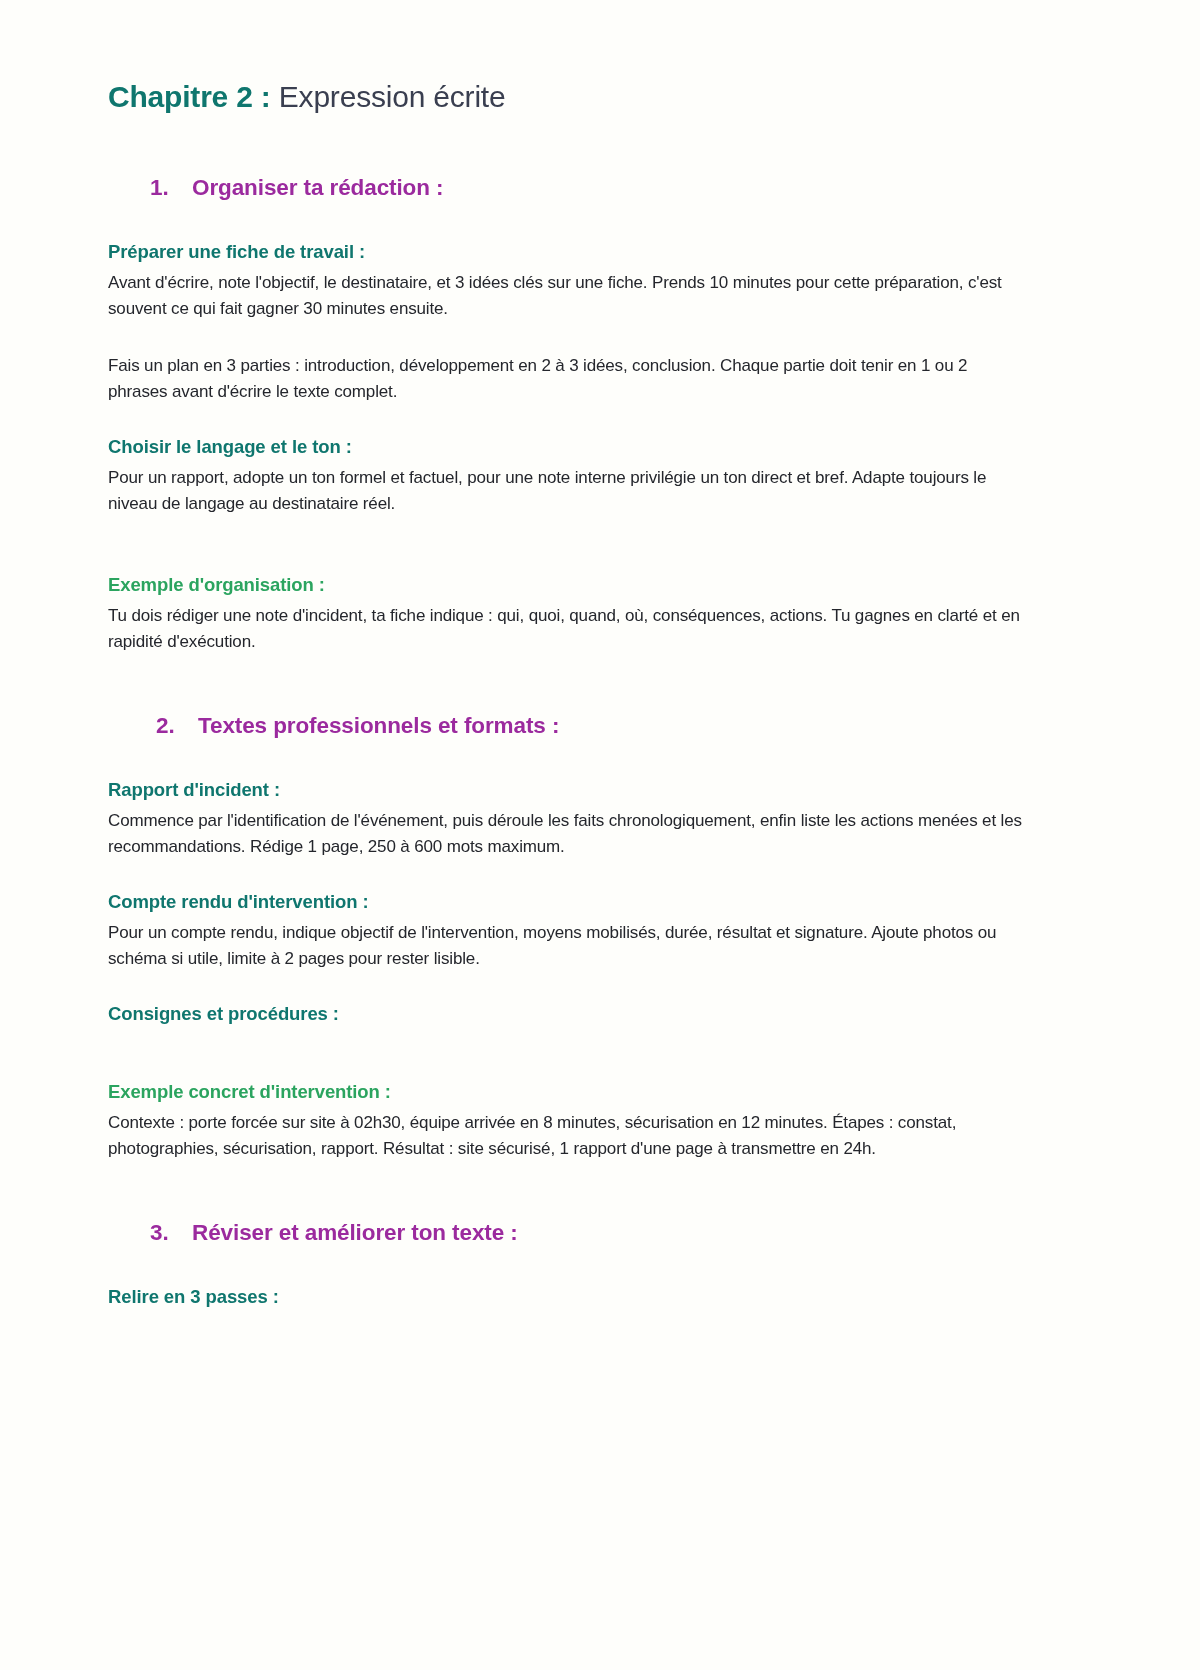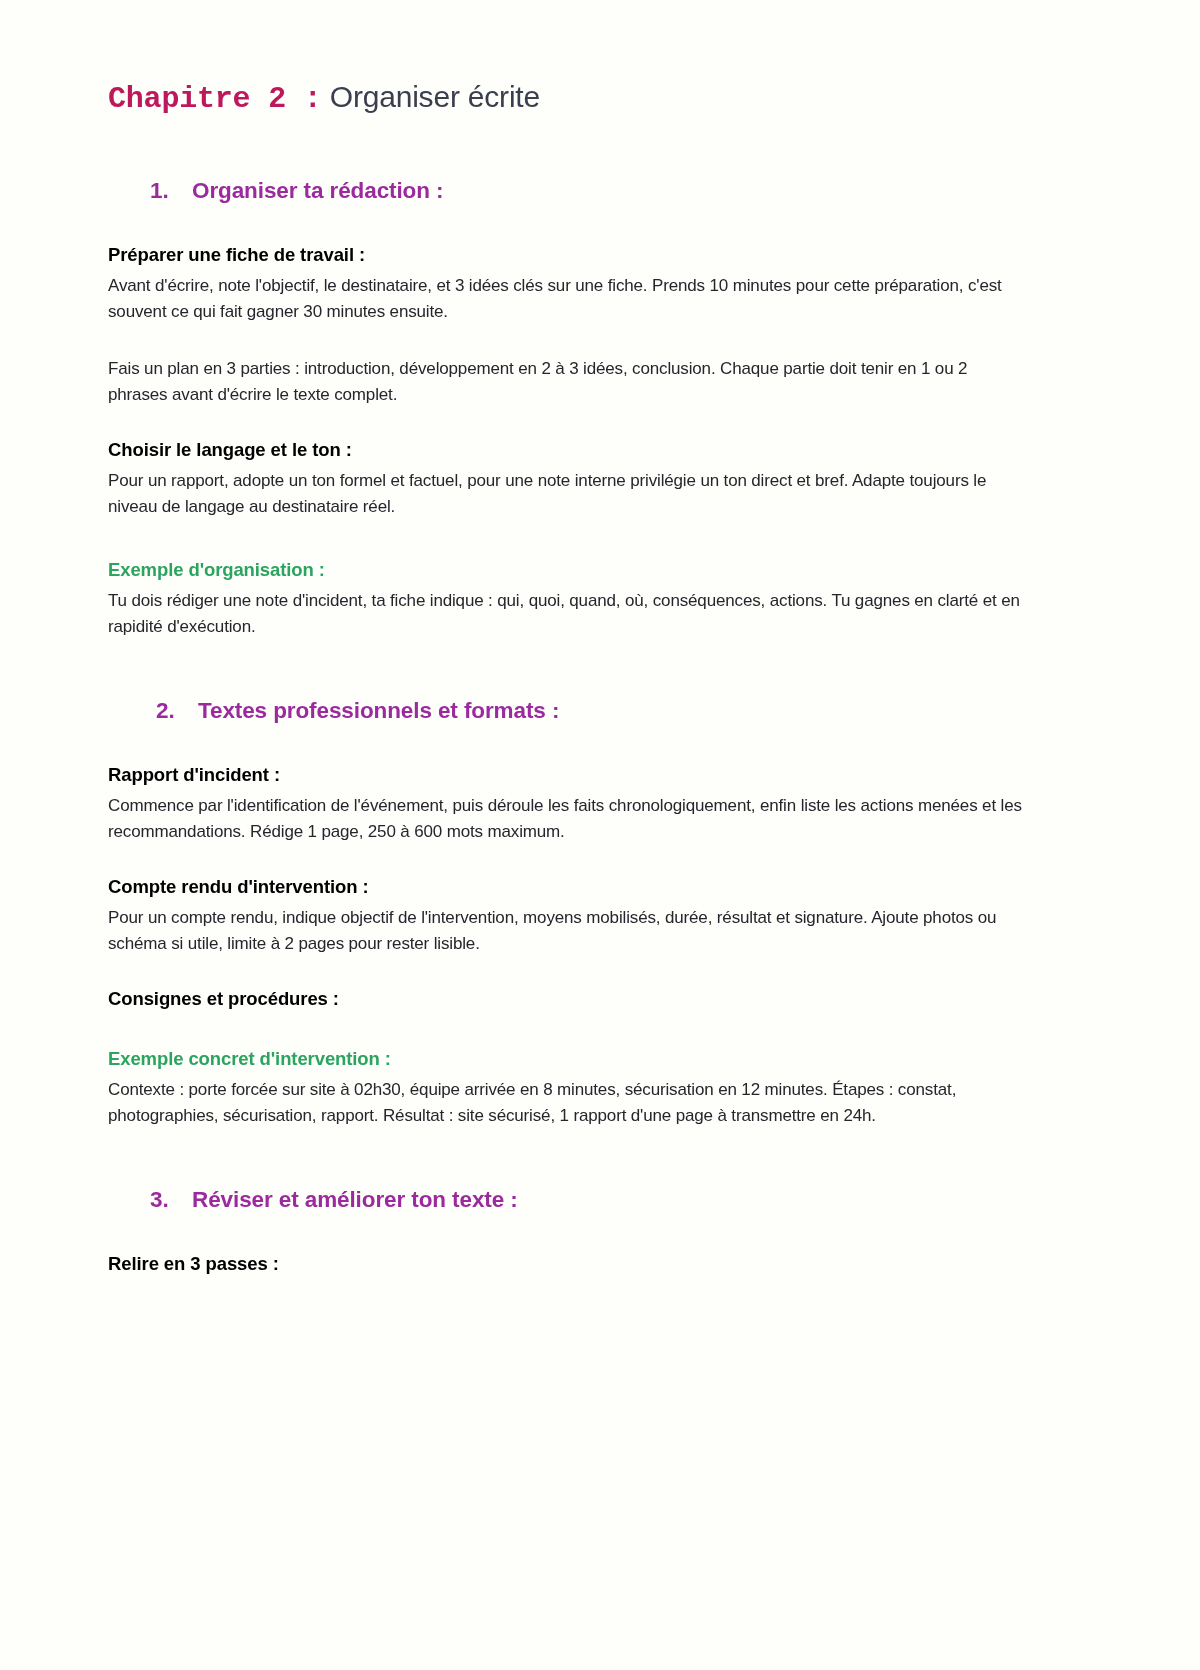--- a/index.html
+++ b/index.html
@@ -24,23 +24,22 @@
   
   .doc-title {
     font-size: 30px;
     line-height: 1.25;
     margin: 0 0 46px 0;
     color: #3a3f50;
     font-weight: 400;
     letter-spacing: -0.2px;
   }
   .doc-title .chapter-label {
-    color: #be185d;
+    color: #0f766e;
     font-weight: 700;
-    font-family: Liberation Mono, monospace;
   }
   
   .section-heading {
     display: flex;
     align-items: baseline;
     margin: 0 0 40px 0;
     padding-left: 42px;
     color: #9b2a9e;
     font-weight: 700;
     font-size: 22.5px;
@@ -60,47 +59,47 @@
 
   
   .block {
     margin: 0 0 30px 0;
   }
   .block:last-child { margin-bottom: 4px; }
 
   .sub-title {
     font-size: 18.5px;
     font-weight: 700;
-    color: #000000;
+    color: #0f766e;
     margin: 0 0 7px 0;
     letter-spacing: -0.1px;
   }
   .sub-title.green {
     color: #2ba45f;
   }
   .body-text {
     font-size: 17px;
     line-height: 1.56;
     color: #24262c;
     margin: 0;
     letter-spacing: -0.15px;
     max-width: 920px;
   }
   
-  .gap-before-example { margin-top: 38px; }
+  .gap-before-example { margin-top: 56px; }
   .gap-before-section { margin-top: 44px; }
   .tail-block { margin-bottom: 0; }
 </style>
 </head>
 <body>
 
 <div class="page">
 
   <h1 class="doc-title">
-    <span class="chapter-label">Chapitre 2 :</span><span> Organiser écrite</span>
+    <span class="chapter-label">Chapitre 2 :</span><span> Expression écrite</span>
   </h1>
 
   <div class="section-heading sec-1">
     <span class="sec-num">1.</span>
     <span class="sec-text">Organiser ta rédaction :</span>
   </div>
 
   <div class="block">
     <div class="sub-title">Préparer une fiche de travail :</div>
     <p class="body-text">Avant d'écrire, note l'objectif, le destinataire, et 3 idées clés sur une fiche. Prends 10 minutes pour cette préparation, c'est souvent ce qui fait gagner 30 minutes ensuite.</p>

